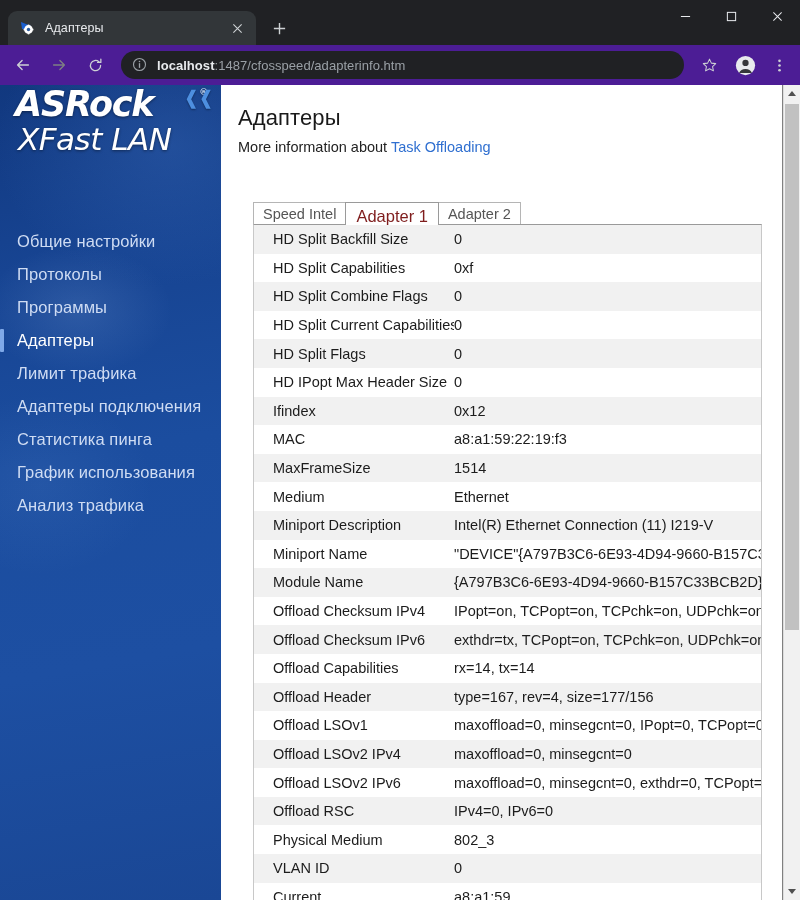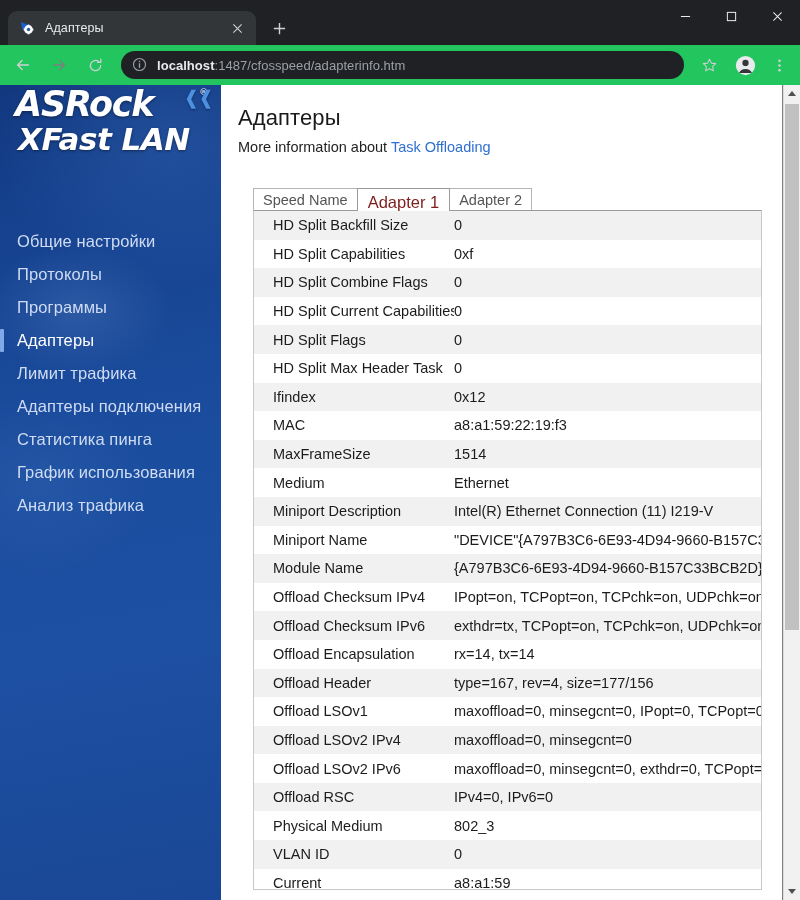--- a/index.html
+++ b/index.html
@@ -45,21 +45,21 @@
 
   #window-controls {
     position: absolute; right: 0; top: 0; height: 33px; display: flex;
   }
   .win-btn {
     width: 46px; height: 33px; display: flex; align-items: center; justify-content: center;
     color: #e8eaed;
   }
 
   #toolbar {
-    height: 40px; background: #22c55e; display: flex; align-items: center;
+    height: 40px; background: #4c1d95; display: flex; align-items: center;
     padding: 0 8px; gap: 6px;
   }
   .nav-btn {
     width: 30px; height: 30px; display: flex; align-items: center; justify-content: center;
     color: #cdd1d4; flex: 0 0 30px;
   }
   .nav-btn.disabled { color: #7e8083; }
   #omnibox {
     flex: 1 1 auto; height: 28px; background: #202124; border-radius: 14px;
     display: flex; align-items: center; padding: 0 8px 0 11px; margin: 0 6px 0 5px;
@@ -106,21 +106,21 @@
     position: absolute; font-size: 9px; font-style: normal; font-weight: bold;
     top: 2px; right: 14px; color: #cfe0f5;
   }
   #logo-swoosh {
     position: absolute; top: 2px; right: 8px; color: #4d8fe0;
     font-size: 19px; font-weight: bold; font-style: italic; line-height: 1;
     text-shadow: 0 1px 2px rgba(0,0,0,.4);
   }
   #logo-xfast {
     font-family: "DejaVu Sans", sans-serif;
-    font-size: 31px; font-weight: bold; font-style: italic;
+    font-size: 31px; font-weight: normal; font-style: italic;
     color: #ffffff; letter-spacing: -0.5px;
     padding-left: 18px; margin-top: -2px;
     text-shadow: 0 1px 3px rgba(0,0,0,0.45);
   }
 
   #sidebar-nav { margin-top: 22px; }
   .nav-item {
     position: relative; height: 33px; display: flex; align-items: center;
     padding-left: 17px;
     font-size: 16.5px; color: #cfdcf3; letter-spacing: .1px;
@@ -133,21 +133,21 @@
 
   
   #content {
     flex: 1 1 auto; height: 815px; background: #ffffff; position: relative;
     padding: 20px 0 0 17px; overflow: hidden;
   }
   #page-title {
     font-size: 22px; color: #1a1a1a; font-weight: normal; letter-spacing: .1px;
     margin-bottom: 8px;
   }
-  #subtitle { font-size: 14.5px; color: #222; margin-bottom: 26px; }
+  #subtitle { font-size: 14.5px; color: #222; margin-bottom: 40px; }
   #subtitle a, .link { color: #2f6fd0; text-decoration: none; }
 
   
   #tabs-row {
     display: flex; align-items: flex-end; position: relative;
     margin-left: 15px; height: 30px;
   }
   .ui-tab {
     border: 1px solid #b5b5b5; border-bottom: none;
     background: #ffffff; color: #555;
@@ -346,21 +346,21 @@
             <span>Анализ трафика</span>
           </div>
       </div>
     </div>
 
     <div id="content">
       <h1 id="page-title">Адаптеры</h1>
       <div id="subtitle"><span>More information about </span><a class="link" href="#">Task Offloading</a></div>
 
       <div id="tabs-row">
-        <div class="ui-tab">Speed Name</div>
+        <div class="ui-tab">Speed Intel</div>
         <div class="ui-tab active">Adapter 1</div>
         <div class="ui-tab">Adapter 2</div>
       </div>
 
       <div id="table-wrap">
         <table id="info-table">
             <tbody id="table-body">
               <tr>
                 <td class="k">HD Split Backfill Size</td>
                 <td class="v">0</td>
@@ -375,21 +375,21 @@
               </tr>
               <tr>
                 <td class="k">HD Split Current Capabilities</td>
                 <td class="v">0</td>
               </tr>
               <tr>
                 <td class="k">HD Split Flags</td>
                 <td class="v">0</td>
               </tr>
               <tr>
-                <td class="k">HD Split Max Header Task</td>
+                <td class="k">HD IPopt Max Header Size</td>
                 <td class="v">0</td>
               </tr>
               <tr>
                 <td class="k">Ifindex</td>
                 <td class="v">0x12</td>
               </tr>
               <tr>
                 <td class="k">MAC</td>
                 <td class="v">a8:a1:59:22:19:f3</td>
               </tr>
@@ -415,21 +415,21 @@
               </tr>
               <tr>
                 <td class="k">Offload Checksum IPv4</td>
                 <td class="v">IPopt=on, TCPopt=on, TCPchk=on, UDPchk=on</td>
               </tr>
               <tr>
                 <td class="k">Offload Checksum IPv6</td>
                 <td class="v">exthdr=tx, TCPopt=on, TCPchk=on, UDPchk=on</td>
               </tr>
               <tr>
-                <td class="k">Offload Encapsulation</td>
+                <td class="k">Offload Capabilities</td>
                 <td class="v">rx=14, tx=14</td>
               </tr>
               <tr>
                 <td class="k">Offload Header</td>
                 <td class="v">type=167, rev=4, size=177/156</td>
               </tr>
               <tr>
                 <td class="k">Offload LSOv1</td>
                 <td class="v">maxoffload=0, minsegcnt=0, IPopt=0, TCPopt=0</td>
               </tr>

